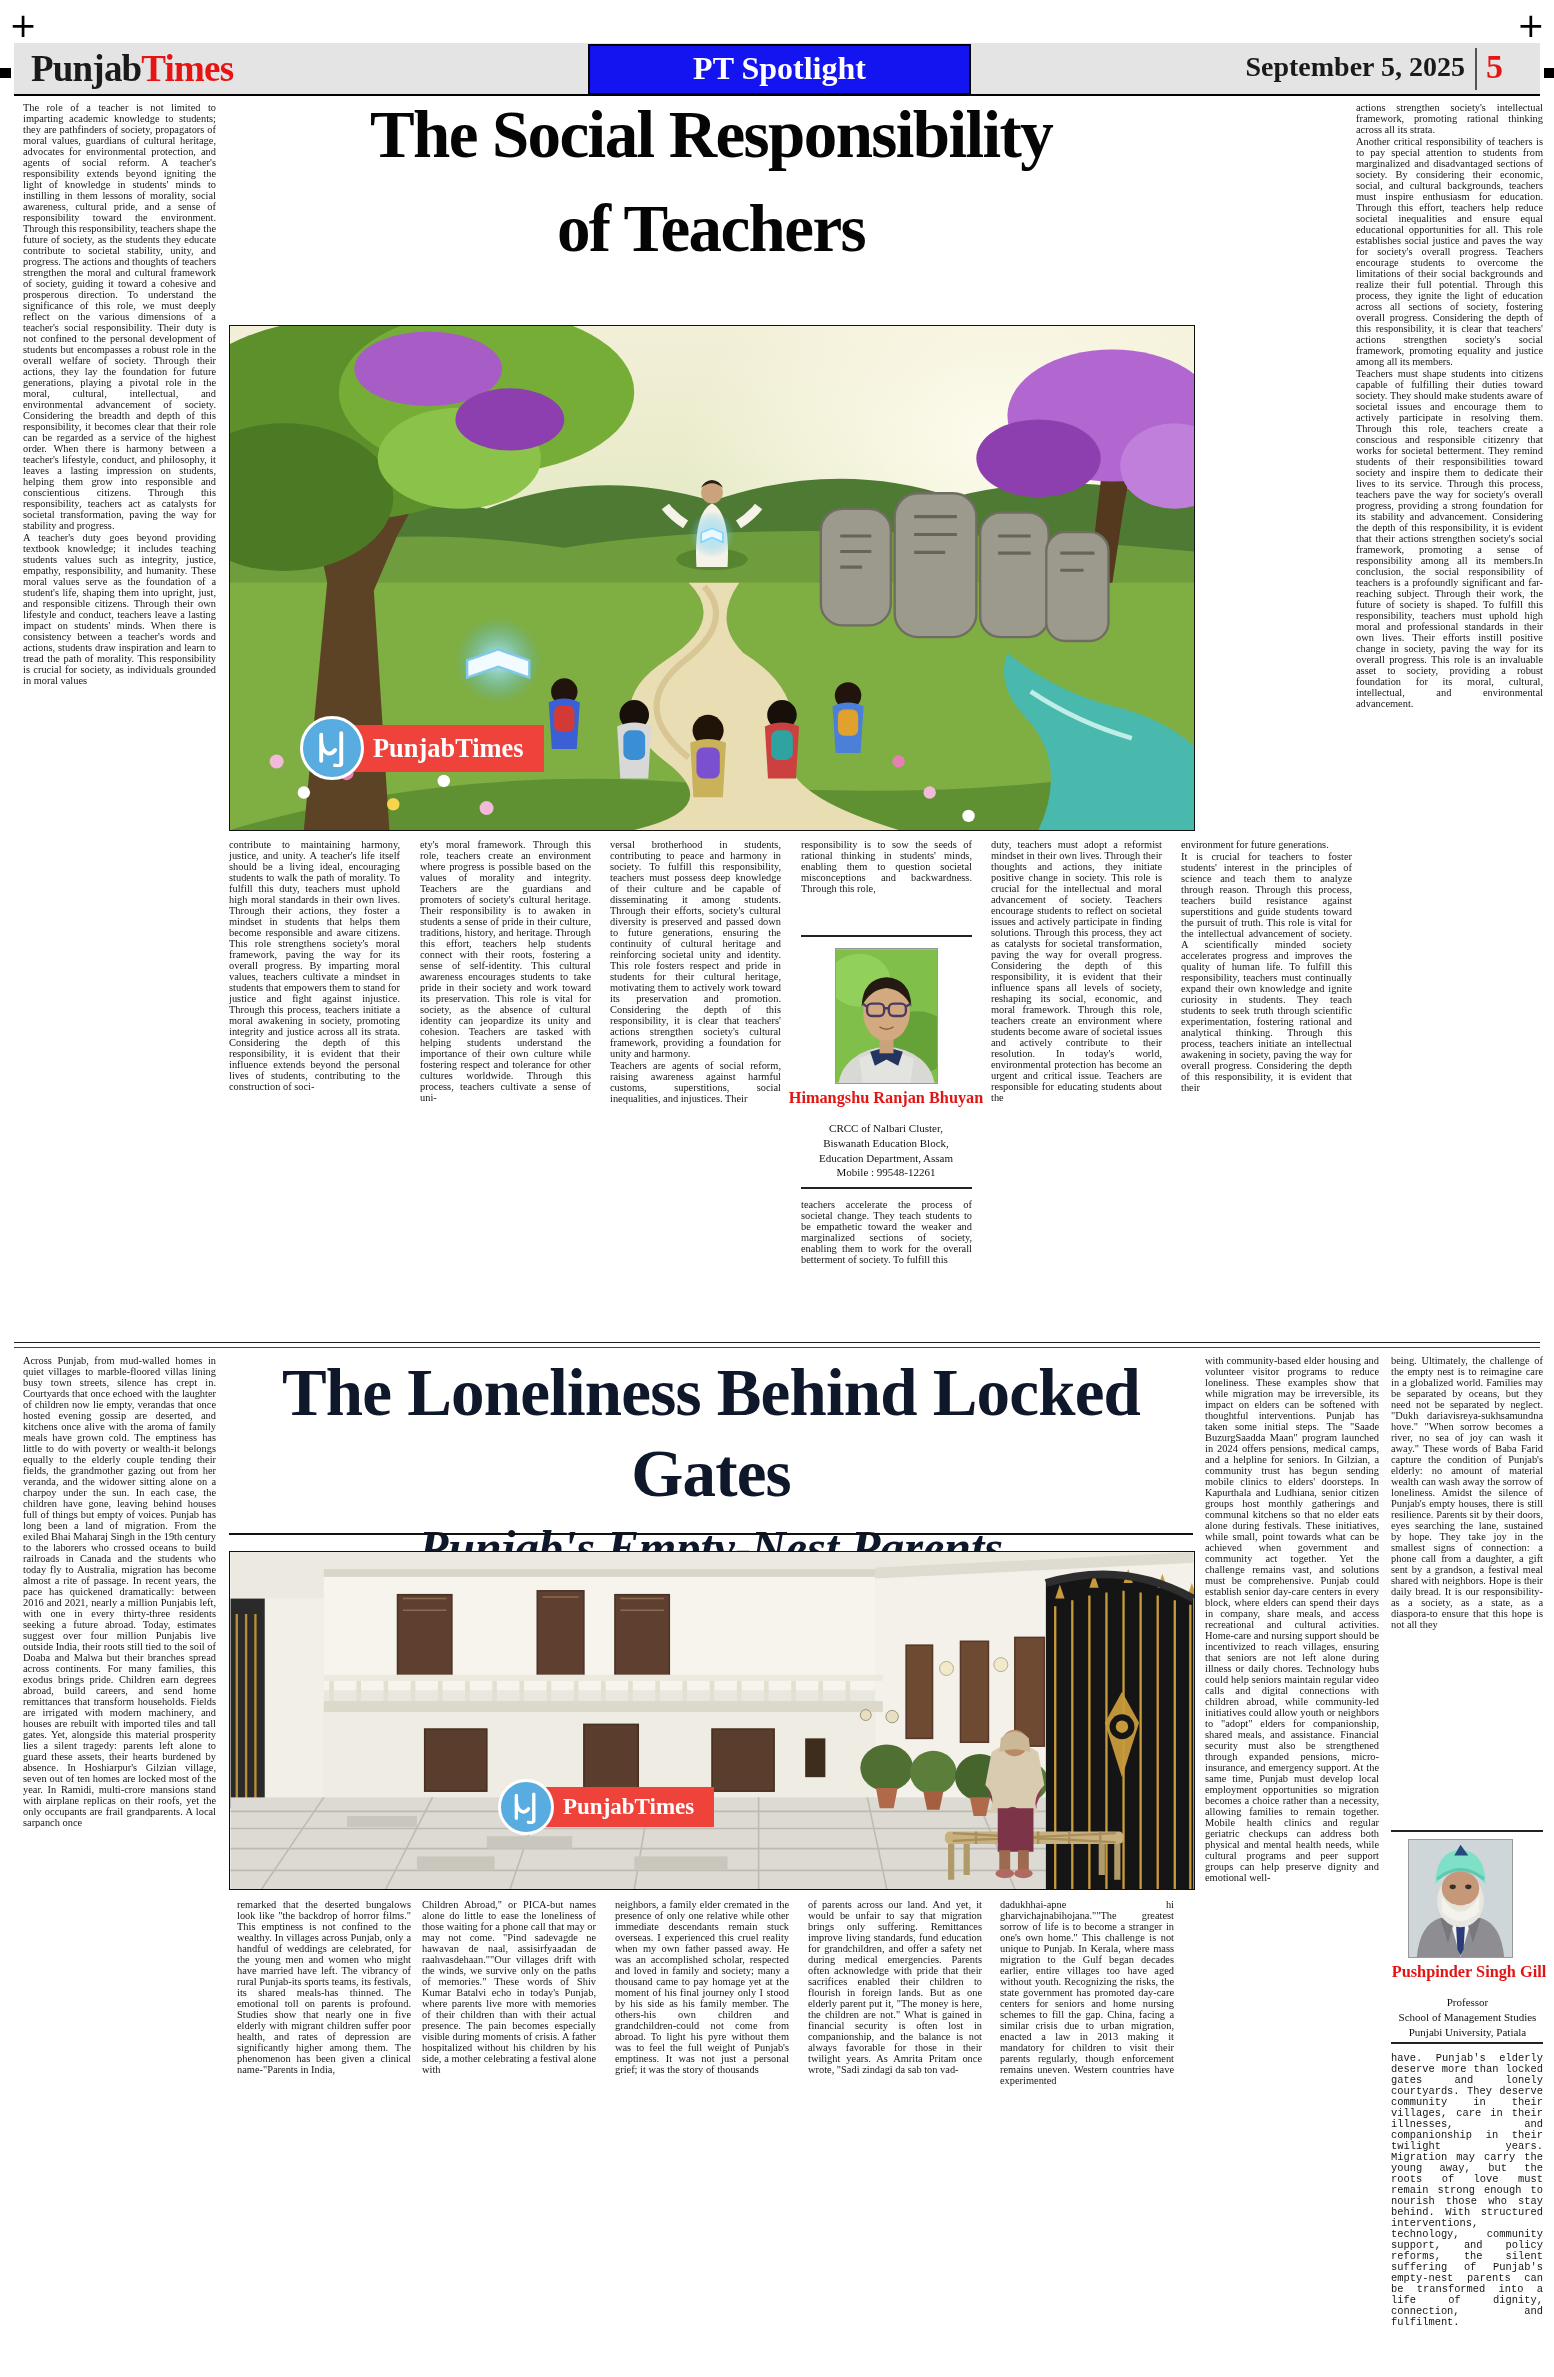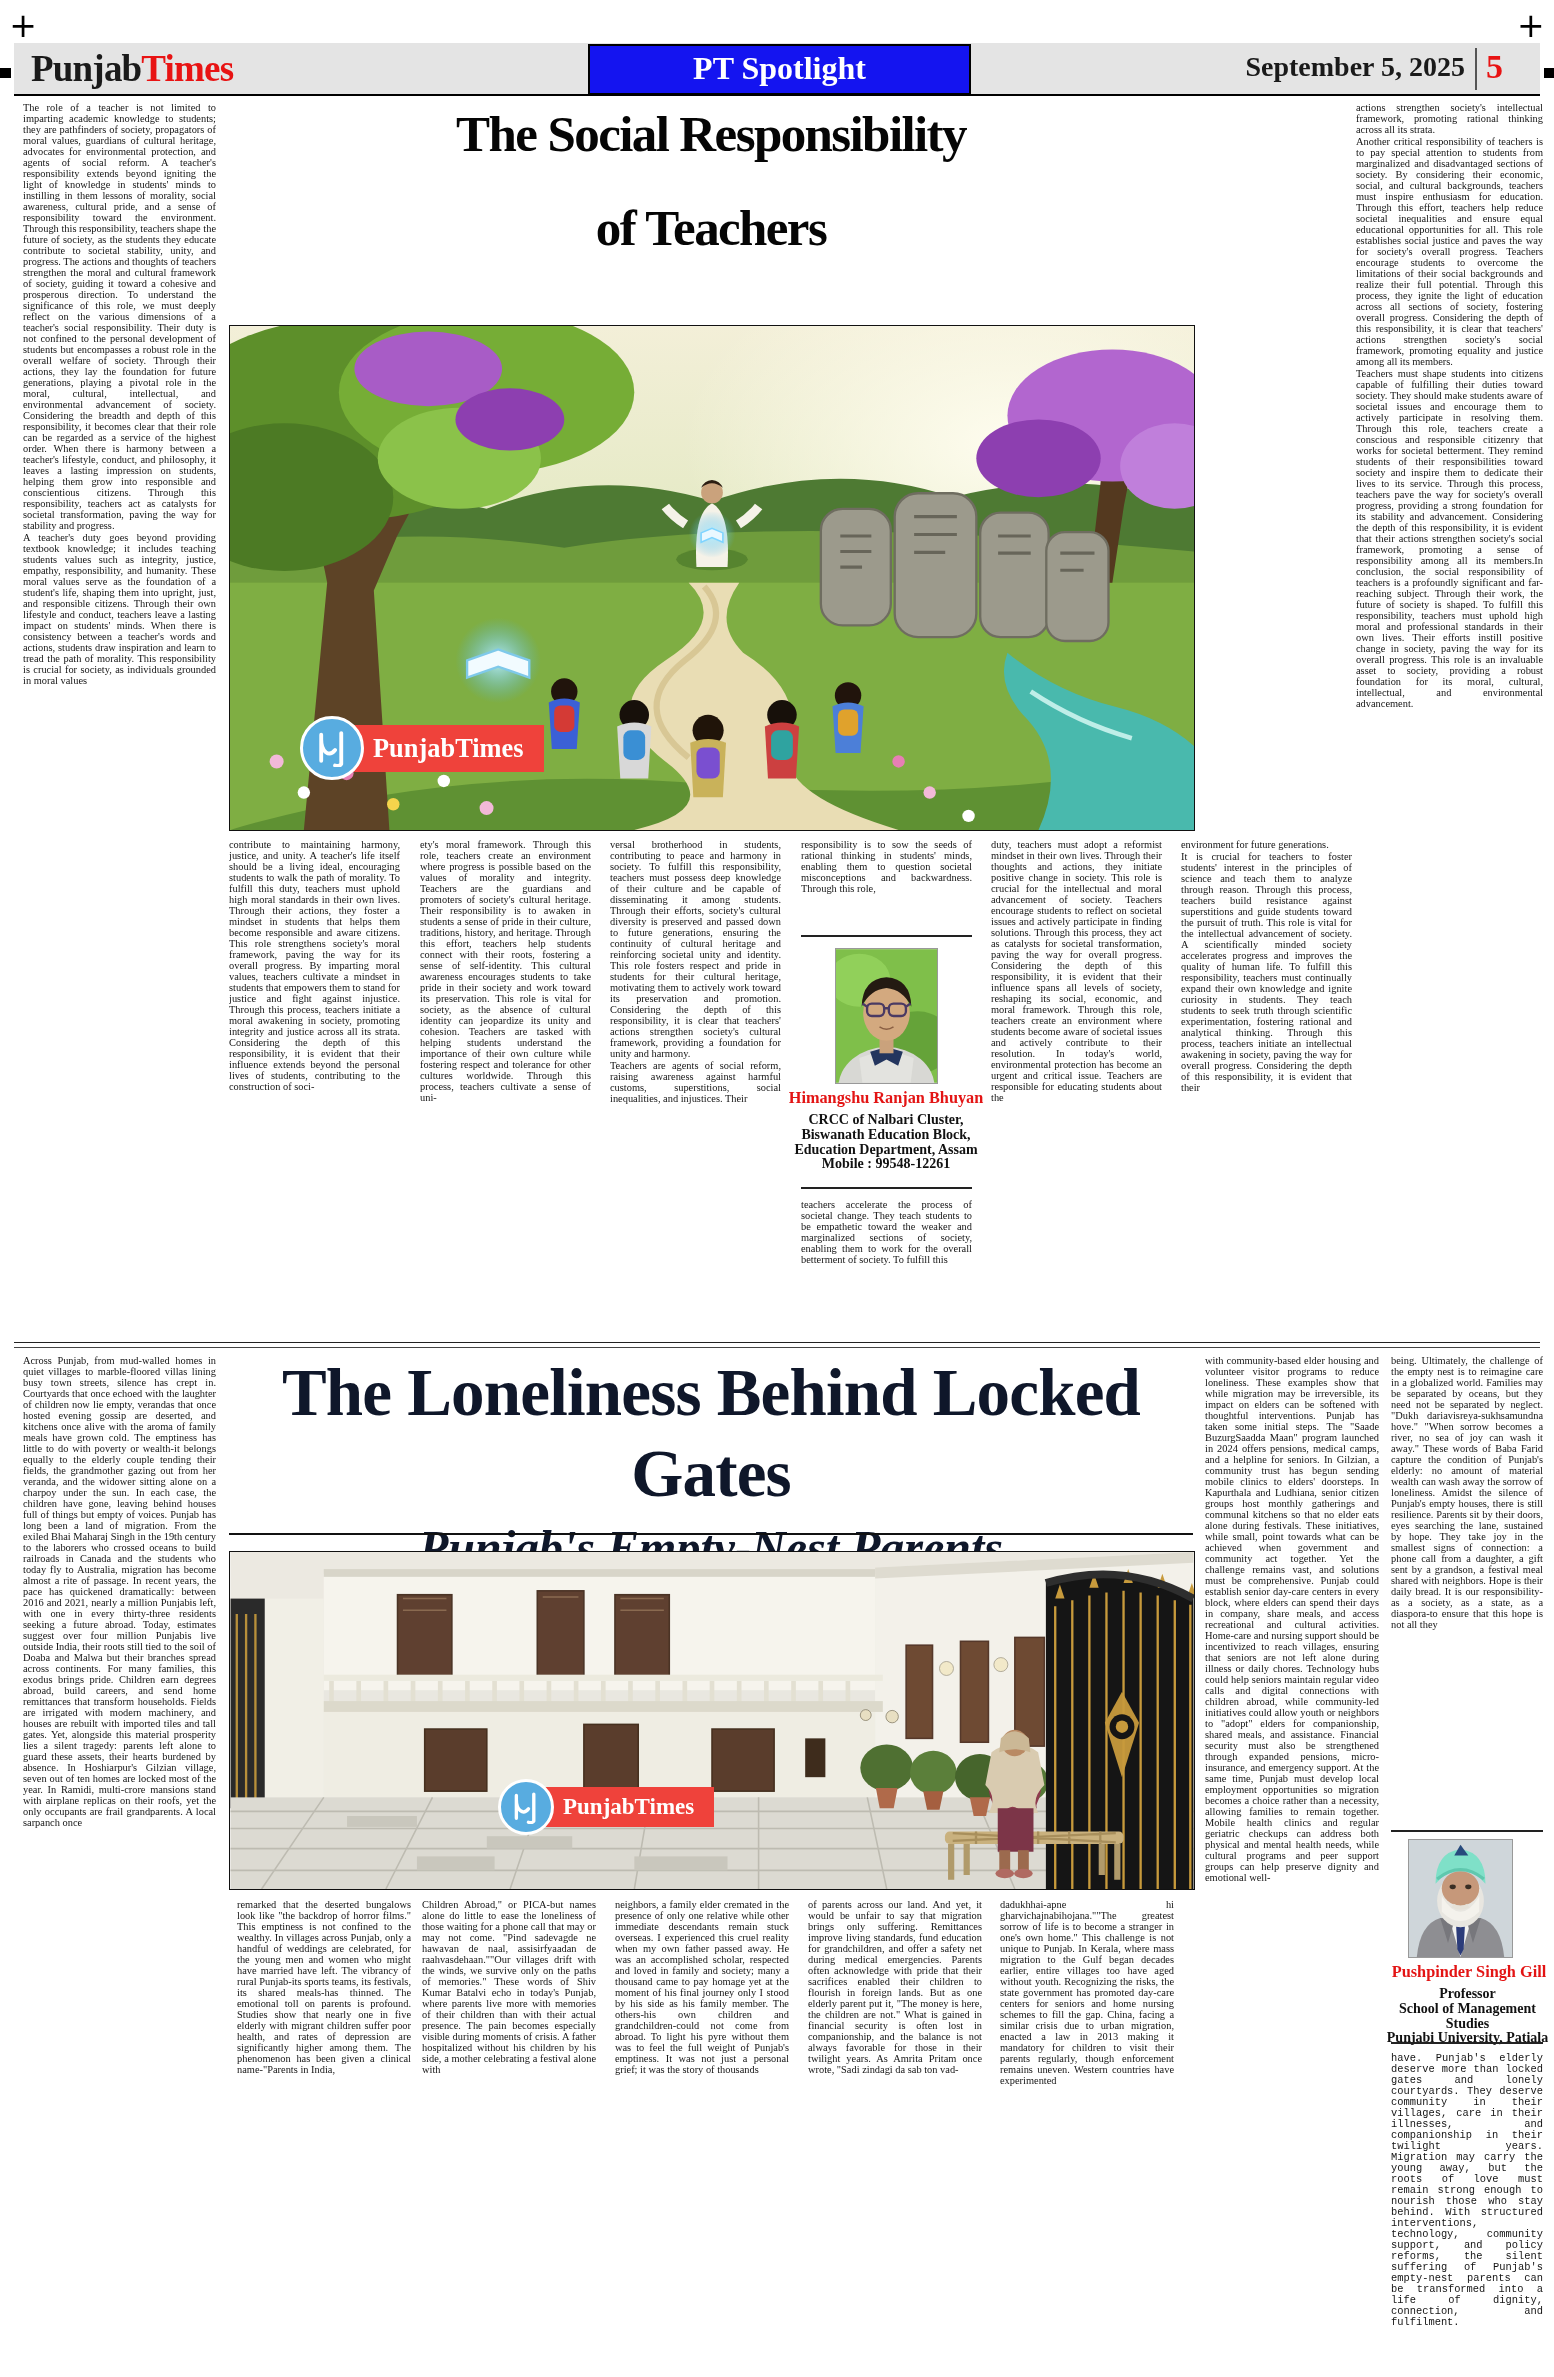--- a/index.html
+++ b/index.html
@@ -14,35 +14,35 @@
   .dateline{left:1209px;top:51px;width:256px;text-align:right;font-size:28px;font-weight:bold;}
   .pg-div{left:1475px;top:48px;width:1.6px;height:42px;background:#555;}
   .pagenum{left:1486px;top:48px;font-size:34px;font-weight:bold;color:#e81313;}
   .cropmark{font-size:33px;color:#000;font-family:"DejaVu Sans",sans-serif;line-height:23px;}
   .edgebar{top:68px;width:11px;height:10px;background:#000;}
   
   .col{position:absolute;text-align:justify;font-size:10.4px;line-height:11px;color:#141414;overflow:hidden;}
   .col p{margin:0 0 0.8px 0;}
   
   .h1-block{left:229px;top:87px;width:964px;text-align:center;font-weight:bold;color:#050505;}
-  .h1-line{font-size:51px;line-height:94px;letter-spacing:-1.6px;}
+  .h1-line{font-size:67px;line-height:94px;letter-spacing:-1.6px;}
   
   .img-frame{border:1.6px solid #111;overflow:hidden;}
   .banner{left:232px;top:333px;width:427px;height:36px;background:#e42318;color:#fff;
           font-family:"Liberation Sans",sans-serif;font-weight:bold;font-size:24px;text-align:center;line-height:36px;}
   
   .pt-logo{display:flex;align-items:center;}
   .pt-logo .box{background:#ef423b;color:#fff;font-weight:bold;font-size:26.4px;line-height:47px;height:47px;
                 padding:0 20px 0 40px;margin-left:-31px;letter-spacing:0px;}
   .pt-logo .circ{width:58px;height:58px;border-radius:50%;background:#58ace0;border:3.1px solid #fff;z-index:2;flex:none;
                  display:flex;align-items:center;justify-content:center;}
   
   .acard-rule{height:1.6px;background:#222;}
   .aname{color:#e31414;font-weight:bold;font-size:16.3px;white-space:nowrap;text-align:center;}
-  .adet{font-weight:bold;font-size:14px;line-height:14.8px;text-align:center;color:#111;}
+  .adet{font-weight:normal;font-size:11px;line-height:14.8px;text-align:center;color:#111;margin-top:8px;}
   .aphoto{border:0.8px solid #999;overflow:hidden;}
   
   .sep{left:14px;top:1342px;width:1526px;height:3.9px;border-top:1.6px solid #222;border-bottom:0.8px solid #444;}
   
   .h2-block{left:229px;top:1352px;width:964px;text-align:center;color:#0f172a;}
   .h2-line{font-size:67px;line-height:81px;font-weight:bold;letter-spacing:-0.8px;}
   .h2-sub{font-size:48px;line-height:67px;font-style:italic;font-weight:bold;letter-spacing:0px;}
   .h2-rule{left:229px;top:1533px;width:964px;height:2.3px;background:#111;}
 </style>
 </head>

